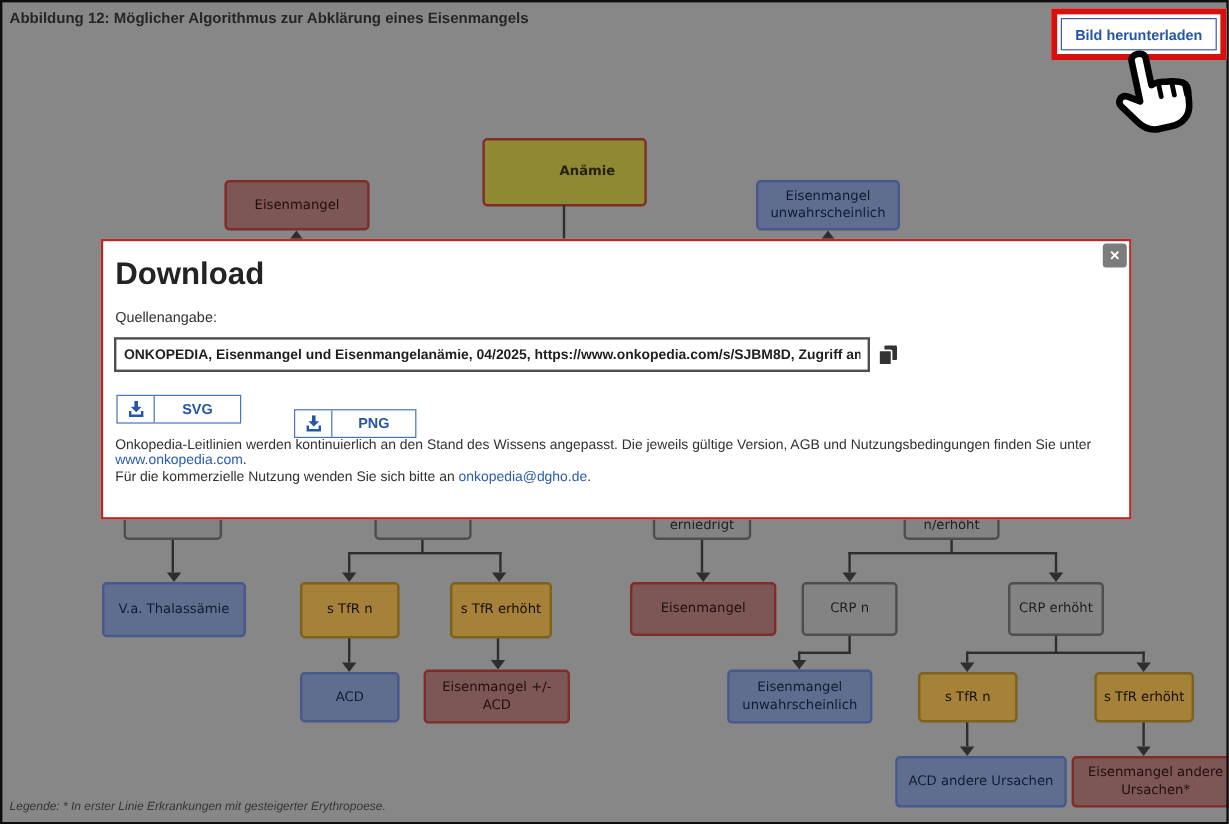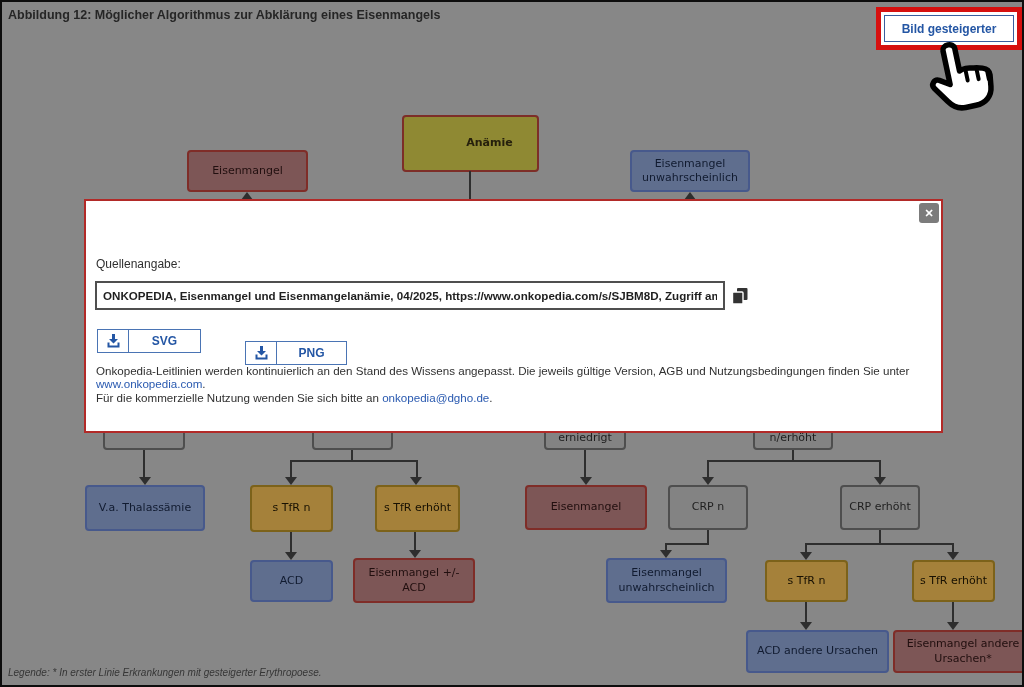--- a/index.html
+++ b/index.html
@@ -122,20 +122,21 @@
     <div class="ad" style="left: 800px; top: 622px;"></div>
     <div class="ad" style="left: 947px; top: 622px;"></div>
     <div class="au" style="left: 241px; top: 192px;"></div>
     <div class="au" style="left: 684px; top: 192px;"></div>
   </div>
 
 <div class="legend">Legende: * In erster Linie Erkrankungen mit gesteigerter Erythropoese.</div>
 
 <div class="modal">
   <div class="modal-close">✕</div>
+  <div class="modal-title">Download</div>
   <div class="modal-label">Quellenangabe:</div>
   <input class="citation-input" readonly="" value="ONKOPEDIA, Eisenmangel und Eisenmangelanämie, 04/2025, https://www.onkopedia.com/s/SJBM8D, Zugriff am 17.07.2025" style="">
   <button class="copy-btn" title="">
     <svg width="18" height="18" viewBox="0 0 18 18">
       <rect x="6" y="1" width="10.5" height="12" rx="1" fill="#333"></rect>
       <rect x="1.5" y="5" width="10.5" height="12" rx="1" fill="#333" stroke="#fff" stroke-width="1.4"></rect>
     </svg>
   </button>
   <button class="dl-btn" id="svg-btn">
     <span class="ic">
@@ -157,21 +158,21 @@
   </button>
   <div class="note" id="note1">
     <span>Onkopedia-Leitlinien werden kontinuierlich an den Stand des Wissens angepasst. Die jeweils gültige Version, AGB und Nutzungsbedingungen finden Sie unter </span><a href="#">www.onkopedia.com</a><span>.</span>
   </div>
   <div class="note" id="note2">
     <span>Für die kommerzielle Nutzung wenden Sie sich bitte an </span><a href="#">onkopedia@dgho.de</a><span>.</span>
   </div>
 </div>
 
 <div class="annotation">
-  <button class="dl-image-btn">Bild gesteigerter</button>
+  <button class="dl-image-btn">Bild herunterladen</button>
 </div>
 <div class="hand">
   <svg width="84" height="74" viewBox="0 0 84 74">
     <g transform="rotate(-12 42 37)">
       <path d="M31 7 c0-6.5 12-6.5 12 0 l0 23 c2-0.8 4-1.2 6.5-1.2 c3 0 5 1 8 1.2 c3 0.2 5.5 1 8.5 2 c4.2 1.3 6.3 4.2 6 8.3 l-1.5 11.5 c-1.2 9.5-8.5 15.2-18.5 15.2 l-10.5 0 c-7.5 0-12-3.2-16.2-9.5 l-10.5-15.5 c-3-4.5 1.8-9.5 6.5-7 l9.7 6.3 z" fill="#fff" stroke="#000" stroke-width="5.5" stroke-linejoin="round"></path>
       <path d="M49 31 v10 M60 32 v10 M70 36 v8" stroke="#000" stroke-width="4" fill="none" stroke-linecap="round"></path>
     </g>
   </svg>
 </div>
 

